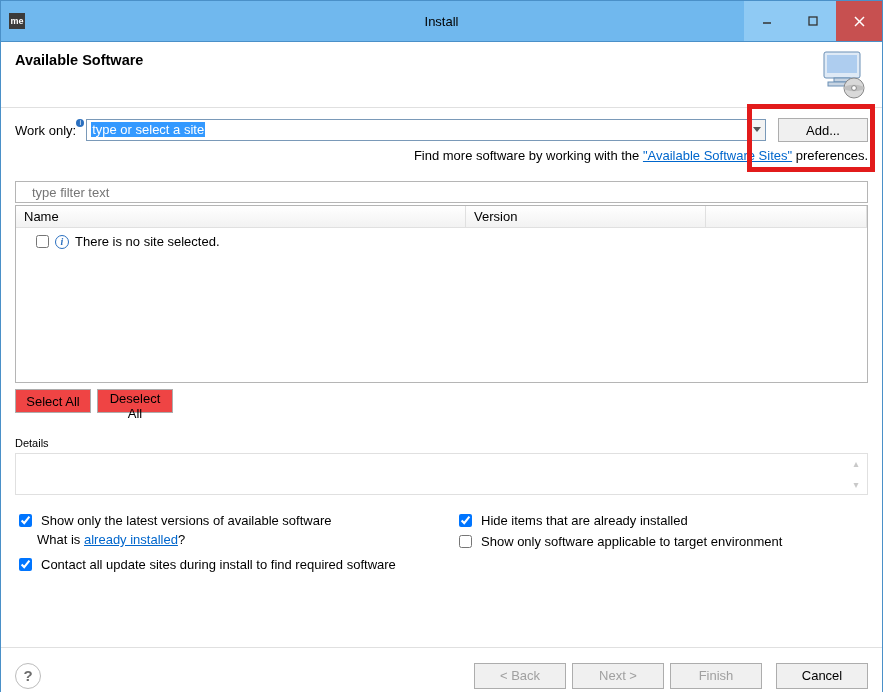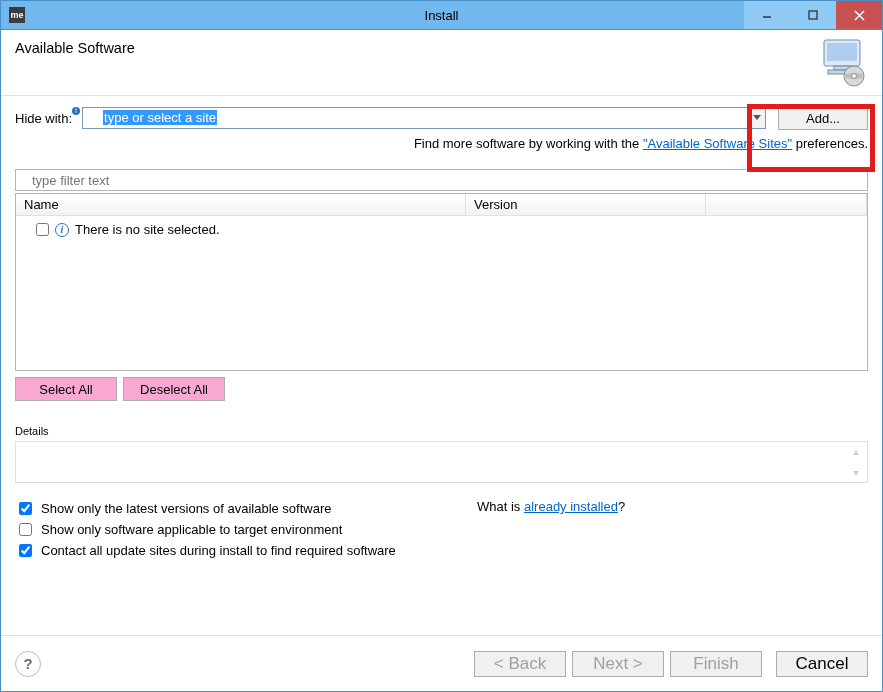--- a/index.html
+++ b/index.html
@@ -1,21 +1,21 @@
 <!DOCTYPE html>
 <html><head>
 <meta charset="utf-8">
 <style>
   * { box-sizing: border-box; font-family: "Segoe UI", Tahoma, sans-serif; }
   html, body { margin: 0; padding: 0; }
   body { width: 883px; height: 692px; background: #fff; font-size: 13px; }
 
   
   .titlebar {
-    height: 30px;
+    height: 42px;
     background: #70b8ee;
     border: 1px solid #4a90c8;
     display: flex;
     align-items: center;
     position: relative;
   }
   .titlebar .app-icon {
     width: 16px; height: 16px;
     margin-left: 8px;
     background: #3b3b3b;
@@ -66,21 +66,21 @@
   
   .header-panel {
     padding: 10px 14px 10px 14px;
     border-bottom: 1px solid #e0e0e0;
     position: relative;
     min-height: 66px;
   }
   .header-panel h1 {
     margin: 0 0 4px 0;
     font-size: 14.5px;
-    font-weight: normal;
+    font-weight: bold;
   }
   .header-panel .subtitle {
     font-size: 13px;
     color: #222;
     margin-left: 10px;
   }
   .header-icon {
     position: absolute;
     right: 14px;
     top: 6px;
@@ -112,21 +112,21 @@
   }
   .work-combo-wrap {
     flex: 1;
     display: flex;
   }
   .work-input {
     flex: 1;
     height: 22px;
     border: 1px solid #7a99b8;
     border-right: none;
-    padding: 2px 20px;
+    padding: 2px 4px;
     font-size: 13px;
     outline: none;
   }
   .work-input .sel {
     background: #3399ff;
     color: #fff;
     padding: 0 1px;
   }
   .combo-btn {
     width: 18px;
@@ -209,22 +209,22 @@
     line-height:12px;
     text-align:center;
     font-style: italic;
     font-family: Georgia, serif;
     font-weight: bold;
   }
 
   
   .sel-row { margin-top: 6px; display:flex; gap:6px; }
   .sel-row button {
-    width: 102px; height:24px;
-    background:#f9a8d4; border:1px solid #adadad;
+    width: 76px; height:24px;
+    background:#ef4444; border:1px solid #adadad;
     font-size:13px; cursor:pointer;
   }
 
   .details-label { margin-top: 24px; font-size:11px; }
   .details-box {
     border:1px solid #e0e0e0;
     height: 42px;
     margin-top: 4px;
     position:relative;
   }
@@ -258,21 +258,21 @@
   .help-btn {
     width:26px;height:26px;border:1px solid #bcbcbc;border-radius:50%;
     display:flex;align-items:center;justify-content:center;
     color:#6d6d6d;background:#fff;font-size:15px;cursor:pointer;
     font-weight:bold;
   }
   .footer .spacer { flex:1; }
   .footer .nav-btn {
     width: 92px; height:26px; margin-left:6px;
     background:#f0f0f0;border:1px solid #adadad;
-    font-size:17px; cursor:pointer;
+    font-size:13px; cursor:pointer;
   }
   .footer .nav-btn:disabled,
   .footer .nav-btn.disabled {
     color:#a0a0a0; cursor:default;
   }
   .footer .nav-btn.cancel { margin-left: 14px; }
 </style>
 </head>
 <body>
 
@@ -315,21 +315,21 @@
       </svg>
     </div>
   </div>
 
   <div class="red-highlight"></div>
 
   <div class="content">
 
     <div class="work-row">
       <span class="work-label">
-        <span>Hide with:</span>
+        <span>Work only:</span>
         <span class="info-sup">i</span>
       </span>
       <div class="work-combo-wrap">
         <div class="work-input">
           <span class="sel">type or select a site</span>
         </div>
         <div class="combo-btn">
           <svg width="8" height="6">
               <polygon points="0,0 8,0 4,5" fill="#555"></polygon>
             </svg>
@@ -370,20 +370,24 @@
         <span>▴</span>
           <span>▾</span>
       </div>
     </div>
 
     <div class="options-grid">
       <label>
         <input type="checkbox" checked="" style="">
         <span>Show only the latest versions of available software</span>
       </label>
+      <label>
+        <input type="checkbox" checked="" style="">
+        <span>Hide items that are already installed</span>
+      </label>
 
       <div class="what-is">
         <span>What is </span><a href="#">already installed</a><span>?</span>
       </div>
 
       <label>
         <input type="checkbox" style="">
         <span>Show only software applicable to target environment</span>
       </label>
       <div></div>

